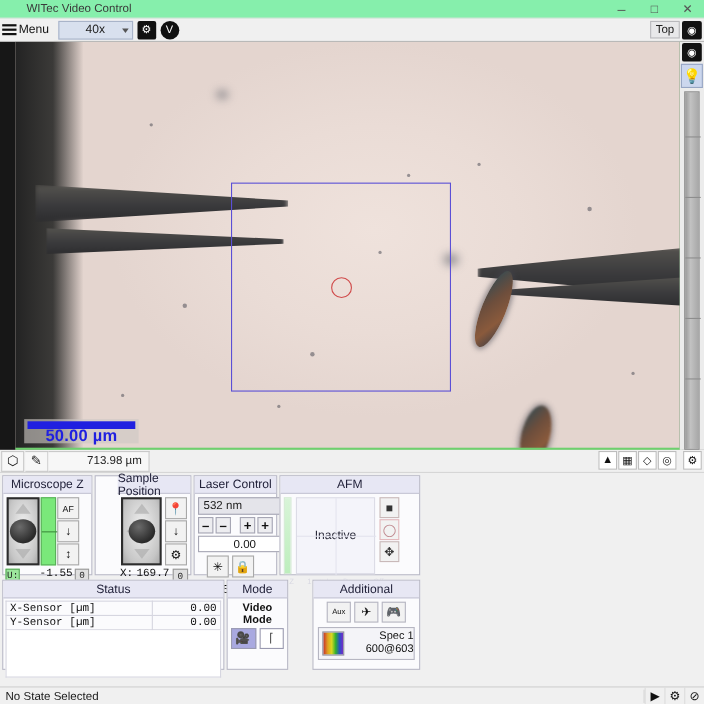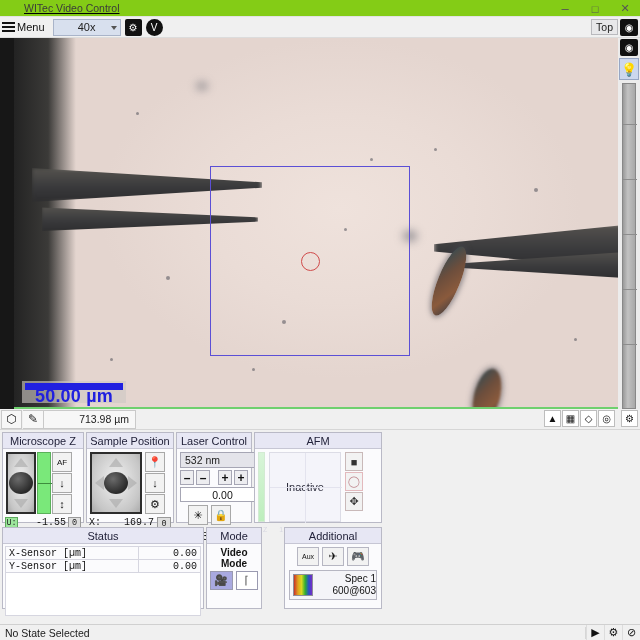--- a/index.html
+++ b/index.html
@@ -7,25 +7,24 @@
     width: 640px; height: 640px;
     font-family: "Liberation Sans", sans-serif;
     font-size: 11px;
     background: #f0f0f0;
     overflow: hidden;
   }
 
   
   #titlebar {
     height: 17px; width: 640px;
-    background: #84cc16;
+    background: #86efac;
     border-bottom: 1px solid #e2e2e2;
     display: flex; align-items: center;
     position: relative;
-    text-decoration: underline;
   }
   #titlebar .t-title {
     font-size: 10.5px; color: #3a3a3a;
     margin-left: 24px;
   }
   #titlebar .wbtns {
     position: absolute; right: 0; top: 0; height: 17px;
     display: flex; align-items: center;
   }
   #titlebar .wbtn {
@@ -149,21 +148,21 @@
   }
   #scalebar {
     position: absolute; left: 8px; bottom: 6px;
     width: 104px;
     background: rgba(205,200,196,.62);
     padding: 2px 3px 0 3px;
     text-align: center;
   }
   #scalebar .bar { height: 7px; background: #2020e0; }
   #scalebar .lbl {
-    font-size: 18px; font-weight: bold; color: #2020e0;
+    font-size: 15px; font-weight: bold; color: #2020e0;
     line-height: 13px; letter-spacing: .2px;
   }
   #greenline {
     position: absolute; left: 14px; bottom: 0; width: 604px; height: 2px;
     background: #6ed06e;
   }
   #greenline-v {
     position: absolute; left: 618px; top: 0; width: 2px; height: 371px;
     background: #6ed06e;
   }
@@ -533,21 +532,21 @@
       <span class="readout" style="flex:1;text-align:right;">-1.55</span>
       <span class="tagbox">0</span>
     </div>
     <div style="display:flex;align-items:center;gap:2px;padding:0 2px;">
       <span class="tagbox">S:</span>
       <span class="readout" style="flex:1;text-align:right;">0.00</span>
       <span class="tagbox">0</span>
     </div>
   </div>
 
-  <div class="panel" style="left:86px;top:2px;width:88px;height:91px;">
+  <div class="panel" style="left:86px;top:2px;width:88px;height:91px;padding-left:20px;">
     <div class="head">Sample Position</div>
     <div class="body" style="display:flex;gap:3px;">
       <div class="pad">
         <div class="ar up"></div>
         <div class="ar dn"></div>
         <div class="ar lf"></div>
         <div class="ar rt"></div>
         <div class="knob"></div>
       </div>
       <div class="btncol">

